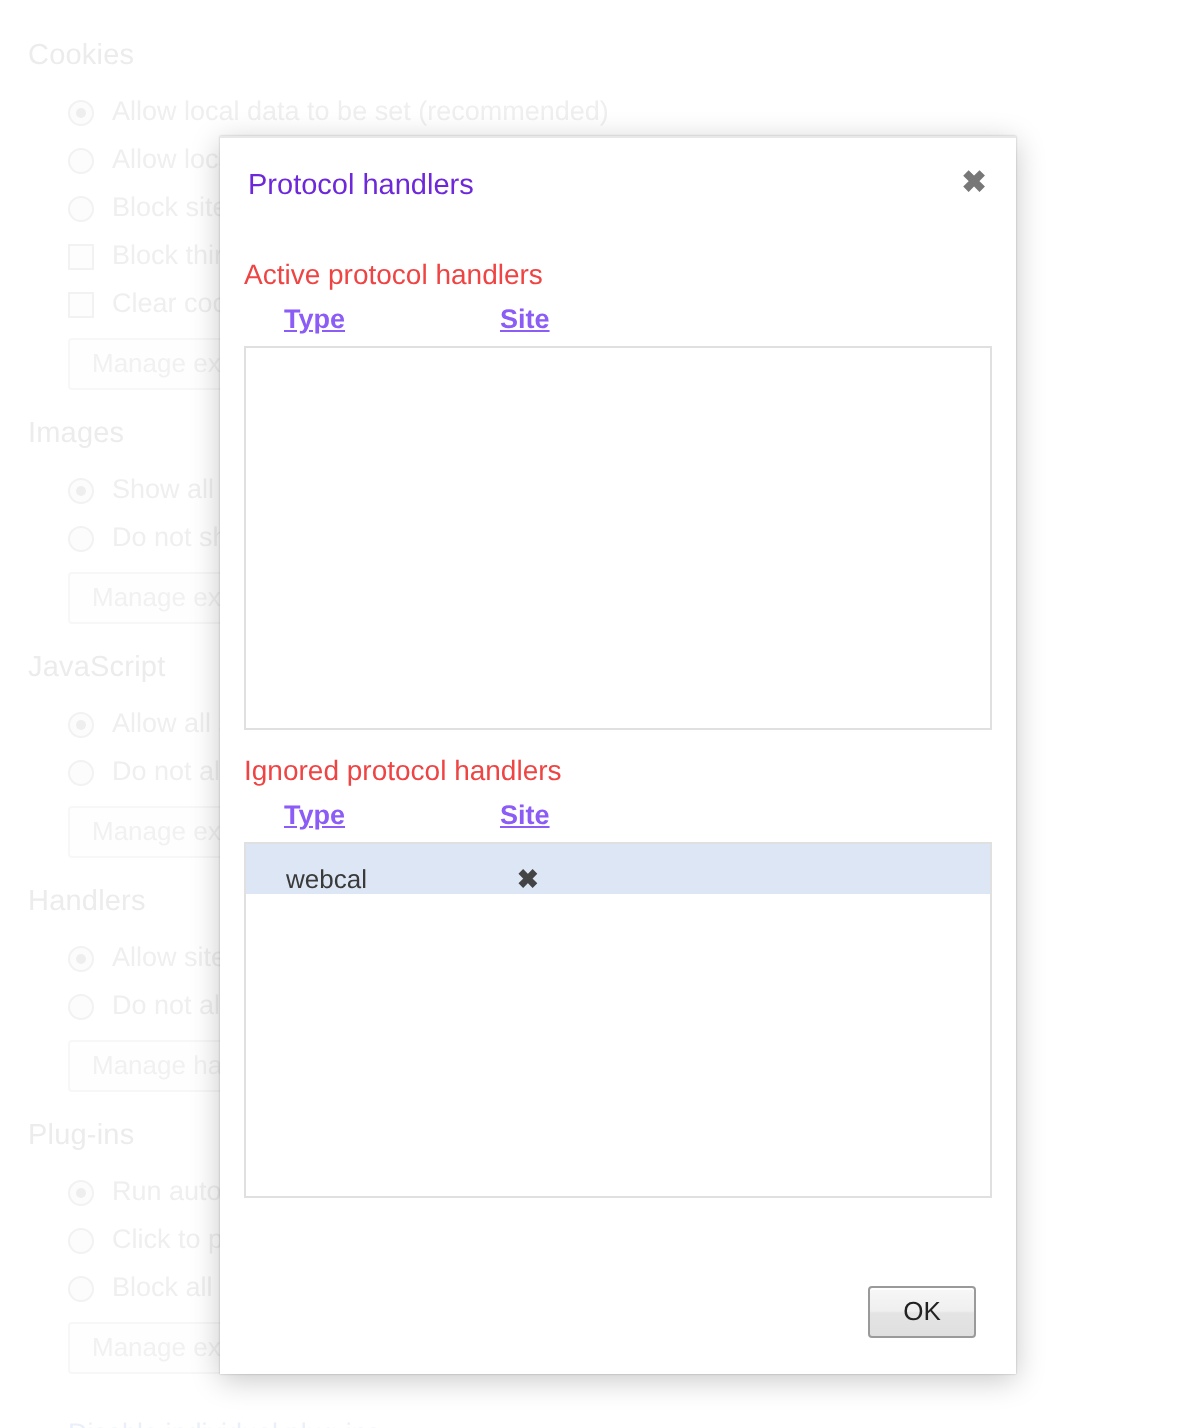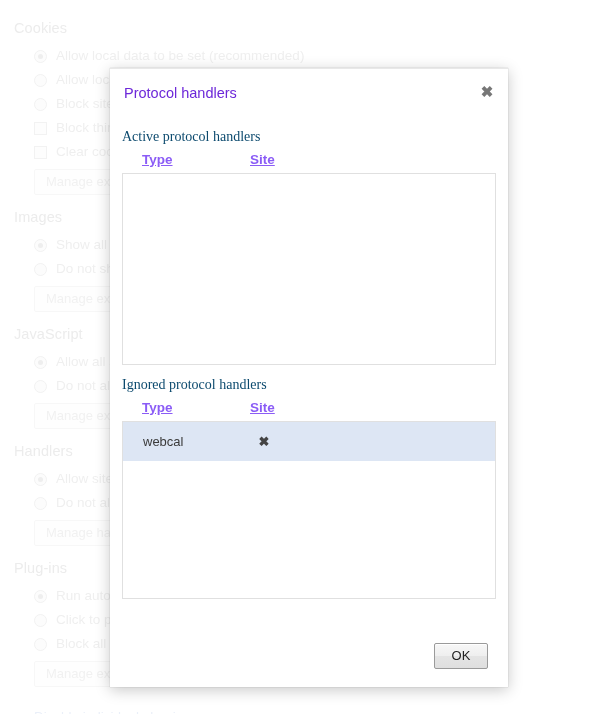--- a/index.html
+++ b/index.html
@@ -150,24 +150,23 @@
     font-weight: bold;
     color: #777777;
     cursor: pointer;
     user-select: none;
   }
   .dlg-body {
     padding: 0 12px 0 12px;
   }
   .group-label {
     font-size: 14px;
-    color: #0c4a6e;
+    color: #ef4444;
     margin: 10px 0 0 0;
     line-height: 20px;
-    font-family: Liberation Serif, serif;
   }
   .col-head {
     display: flex;
     padding: 5px 0 6px 20px;
     font-size: 13.5px;
     font-weight: bold;
     color: #8b5cf6;
     text-decoration: underline;
   }
   .col-head .ch-type { width: 108px; }
@@ -177,22 +176,22 @@
     border: 1px solid #e0e0e0;
     background: #ffffff;
     box-sizing: border-box;
     overflow: hidden;
   }
   #active-listbox { height: 192px; }
   #ignored-listbox { height: 178px; }
 
   .list-row {
     display: flex;
-    align-items: center;
-    height: 39px;
+    align-items: flex-end;
+    height: 25px;
     padding: 0 0 0 20px;
     font-size: 13px;
     color: #3a3a3a;
   }
   .list-row.selected {
     background: #dde6f4;
   }
   .list-row .cell-type { width: 108px; }
   .list-row .cell-site { flex: 1; }
   .list-row .row-remove {

